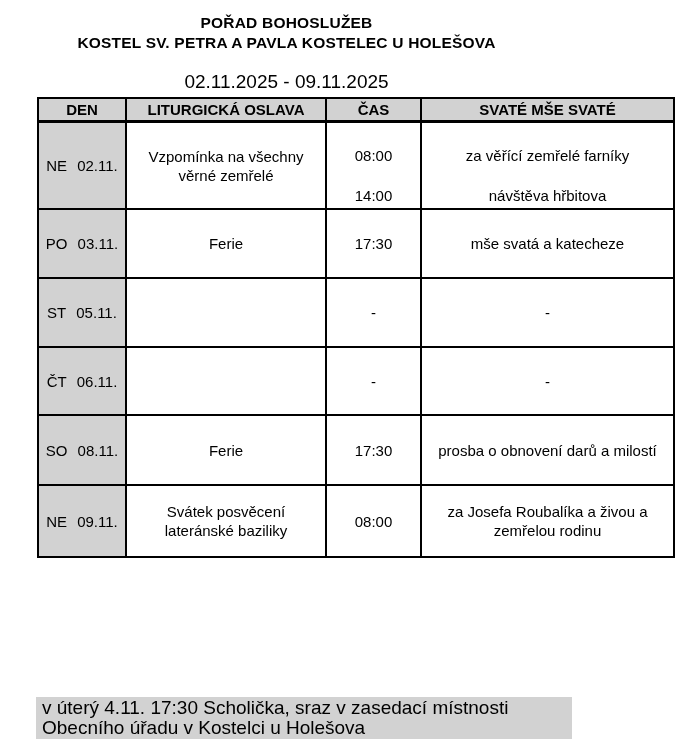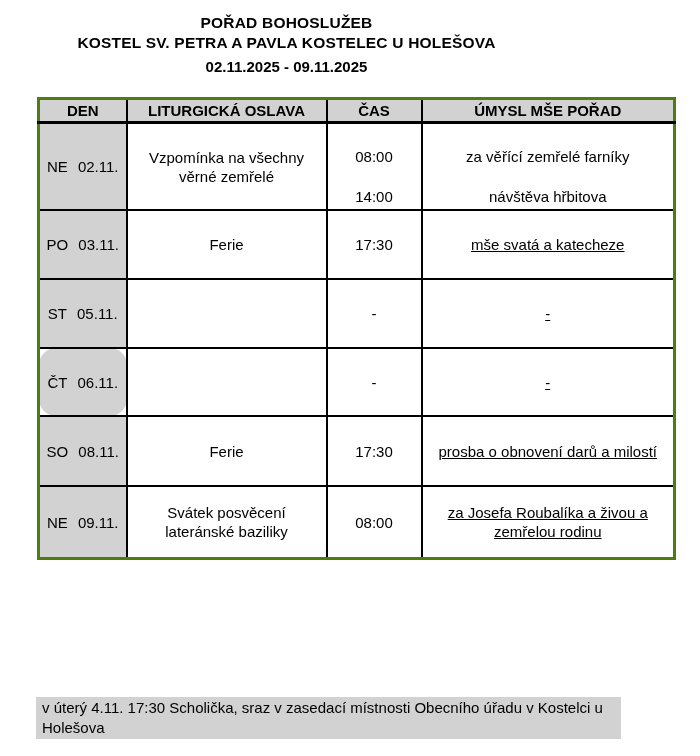--- a/index.html
+++ b/index.html
@@ -23,33 +23,33 @@
     width: 573px;
     text-align: center;
   }
   .title-line {
     font-size: 15.5px;
     font-weight: bold;
     line-height: 20px;
     letter-spacing: 0.2px;
   }
   .date-range {
-    font-size: 15px;
-    font-weight: bold;
-    line-height: 20px;
-    margin-top: 4px;
+    font-size: 19px;
+    font-weight: normal;
+    line-height: 20px;
+    margin-top: 19px;
   }
   table.schedule {
     position: absolute;
     left: 37px;
     top: 97px;
     width: 636px;
     border-collapse: collapse;
     table-layout: fixed;
-    border: 3px solid #4d7c0f;
+    border: 1px solid #4d7c0f;
   }
   table.schedule th {
     background: var(--cell-gray, #d2d2d2);
     border: 2px solid #000;
     border-bottom: 3px solid #000;
     font-size: 15px;
     font-weight: bold;
     height: 21px;
     padding: 0;
     text-align: center;
@@ -73,42 +73,41 @@
   td.den-cell .date-part { margin-left: 10px; }
   .cel-text {
     display: inline-block;
     max-width: 170px;
     line-height: 19px;
   }
   .int-text {
     display: inline-block;
     max-width: 225px;
     line-height: 19px;
-    text-decoration: underline;
   }
   .line {
     height: 20px;
     line-height: 20px;
   }
   tr.r0 td { height: 85px; }
   tr.r1 td { height: 67px; }
   tr.r2 td { height: 70px; }
   tr.r3 td { height: 67px; }
-  tr.r4 td { height: 66px; border-radius: 17px; }
+  tr.r4 td { height: 66px; }
   tr.r5 td { height: 69px; }
   tr.r6 td { height: 68px; }
   tr.r7 td { height: 70px; }
   .footer-note {
     position: absolute;
     left: 36px;
     top: 697px;
-    width: 585px;
+    width: 536px;
     box-sizing: border-box;
     background: var(--cell-gray, #d2d2d2);
-    font-size: 15px;
+    font-size: 19px;
     line-height: 20px;
     padding: 1px 6px;
   }
 </style>
 </head>
 <body>
 
 <div class="sheet">
 
   <div class="doc-header">
@@ -122,21 +121,21 @@
       <col style="width:88px">
       <col style="width:200px">
       <col style="width:95px">
       <col style="width:253px">
     </colgroup>
     <thead>
       <tr>
         <th>DEN</th>
         <th>LITURGICKÁ OSLAVA</th>
         <th>ČAS</th>
-        <th>ÚMYSL MŠE POŘAD</th>
+        <th>SVATÉ MŠE SVATÉ</th>
       </tr>
     </thead>
     <tbody>
       <tr class="r0">
         <td class="den-cell">
           <span>NE</span><span class="date-part">02.11.</span>
         </td>
         <td>
           <span class="cel-text">Vzpomínka na všechny věrné zemřelé</span>
         </td>

